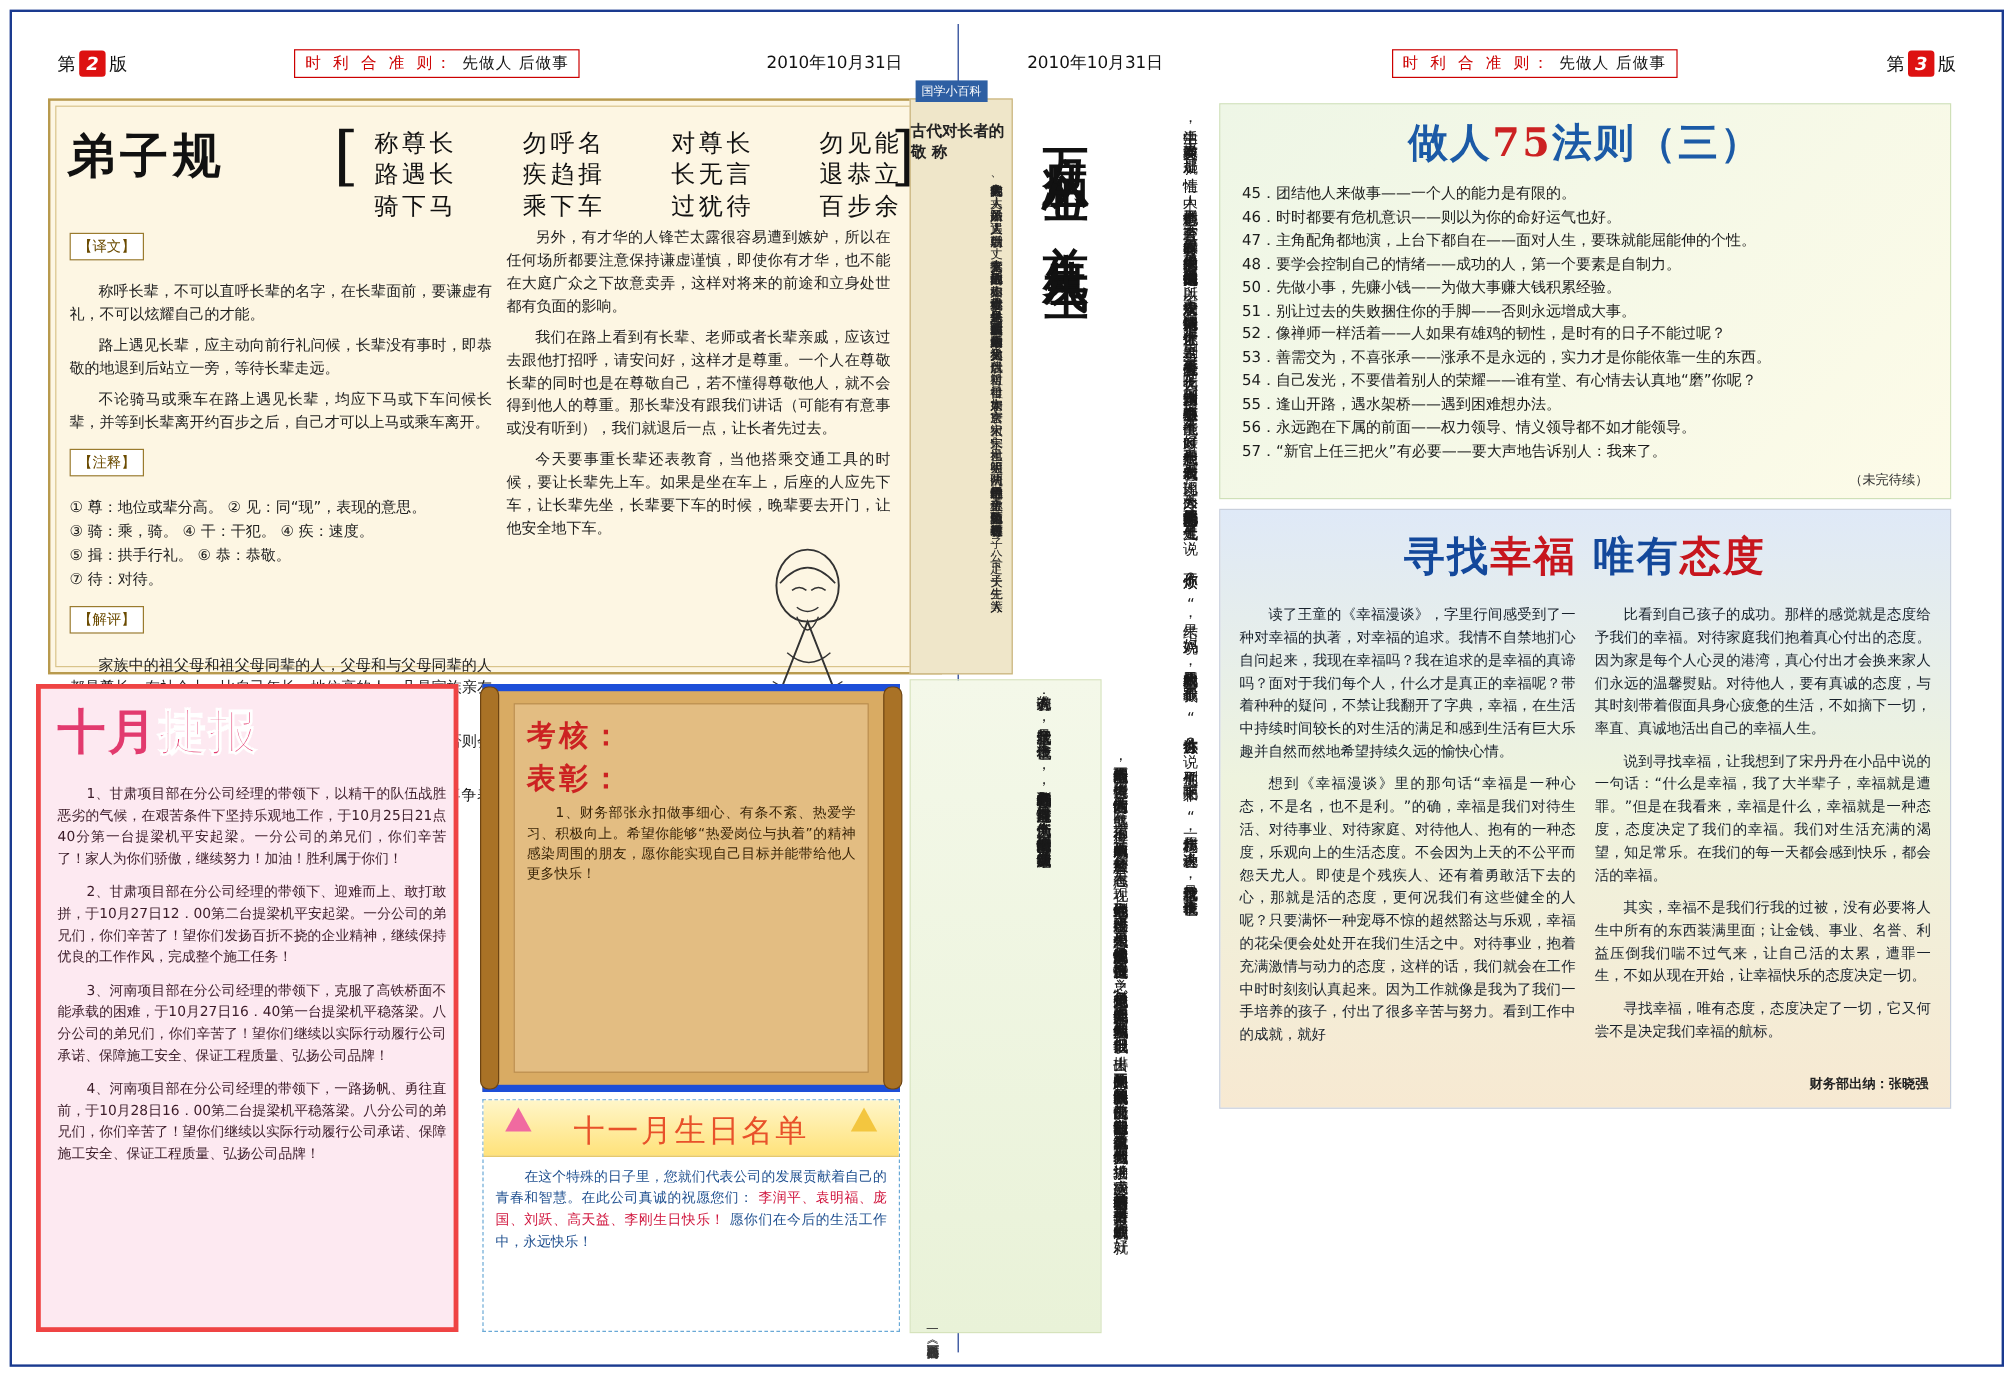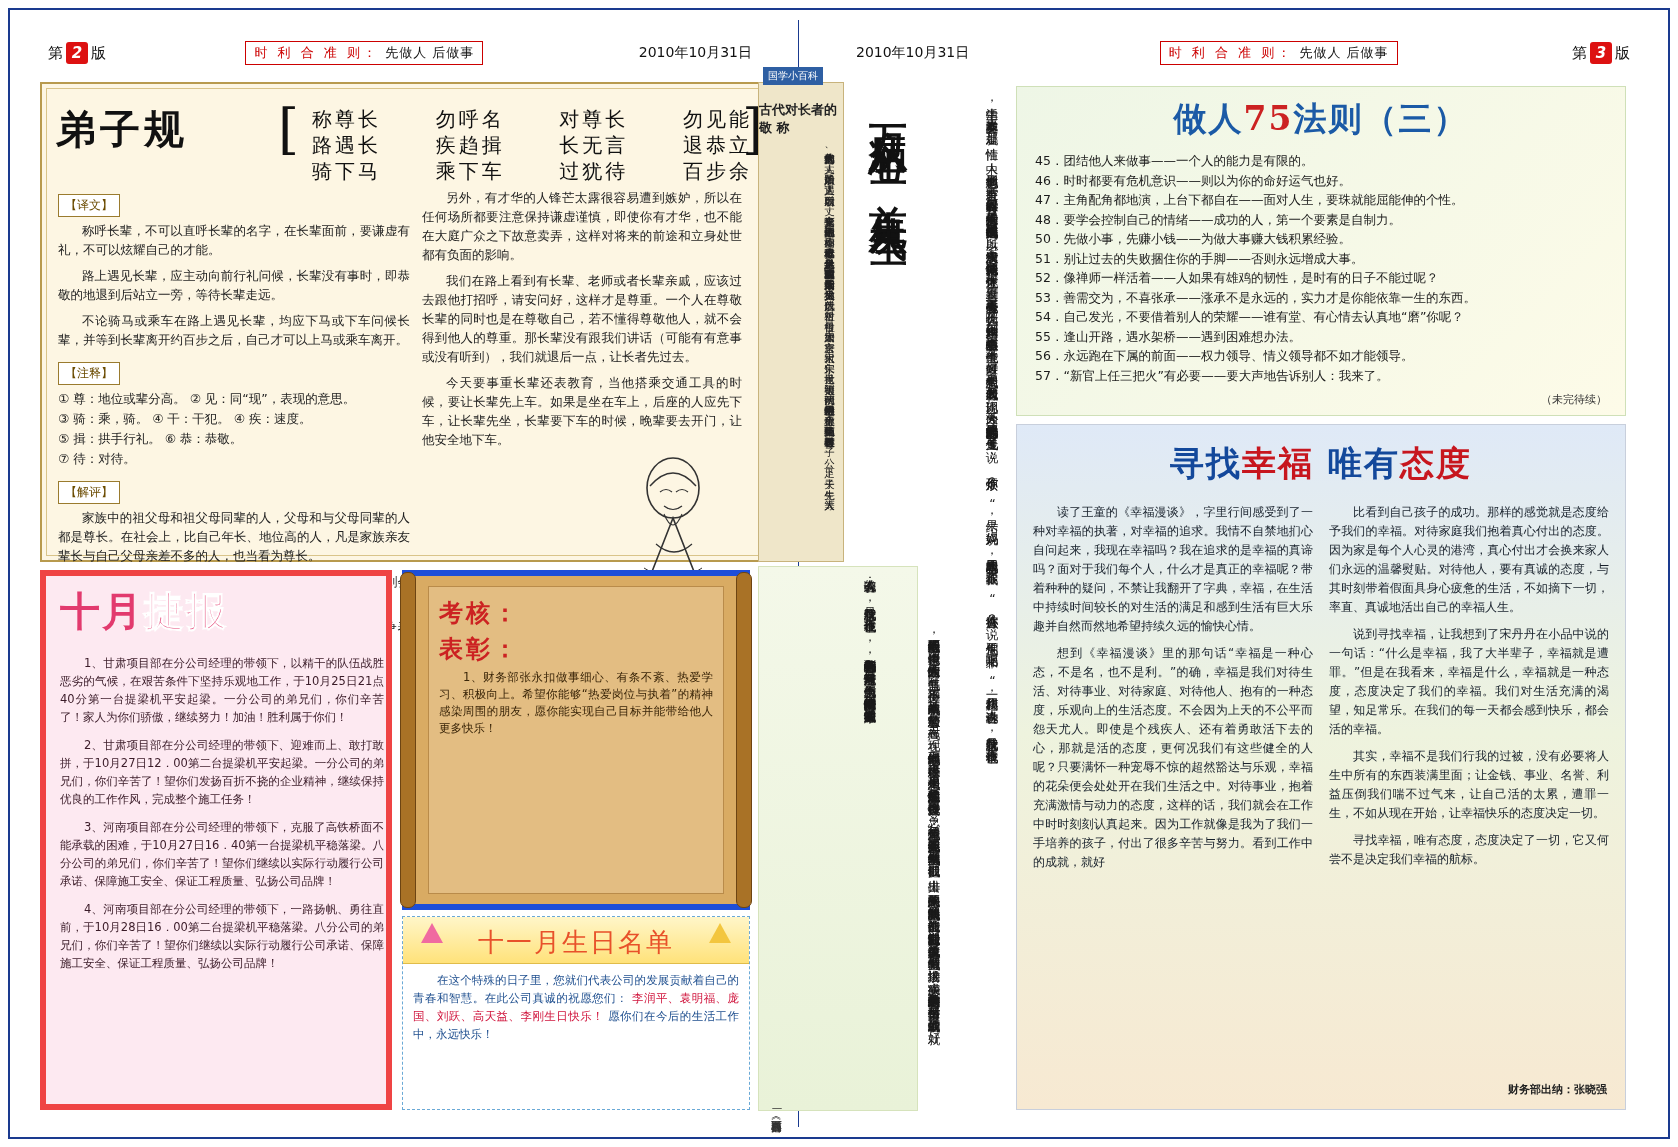--- a/index.html
+++ b/index.html
@@ -22,25 +22,25 @@
   .dizigui{position:absolute;left:30px;top:72px;width:745px;height:480px;border:2px solid #b89a4e;background:#fdf6e3;box-sizing:border-box;}
   .dz-inner{position:absolute;inset:4px;border:1px solid #d9c48a;}
   .dz-title{position:absolute;left:14px;top:18px;font-family:"DejaVu Serif","Liberation Serif",serif;font-size:40px;font-weight:bold;color:#111;letter-spacing:4px;}
   .dz-brk{position:absolute;top:14px;font-size:54px;color:#111;font-family:"DejaVu Serif",serif;}
   .dz-brk.l{left:236px;}
   .dz-brk.r{left:700px;}
   .dz-verses{position:absolute;left:270px;top:22px;width:440px;display:flex;justify-content:space-between;}
   .vcol{font-family:"DejaVu Serif","Liberation Serif",serif;font-size:20px;line-height:26px;color:#111;letter-spacing:3px;text-align:center;}
   .dz-body{position:absolute;left:16px;top:104px;width:352px;font-size:12.5px;line-height:19px;color:#222;}
   .dz-body2{position:absolute;left:380px;top:104px;width:320px;font-size:12.5px;line-height:19px;color:#222;}
-  .sec-label{display:inline-block;border:1px solid #9a7b2e;background:#fff;color:#6b4b00;font-size:12px;padding:1px 6px;margin:6px 0 4px;}
+  .sec-label{display:inline-block;border:1px solid #9a7b2e;background:#fff;color:#6b4b00;font-size:12px;padding:1px 6px;margin:6px 0 16px;}
   .para{margin:0 0 7px 0;text-indent:24px;text-align:justify;}
 
   
-  .jiebao{position:absolute;left:30px;top:560px;width:352px;height:540px;background:#fde9f1;border:6px solid #ef4444;box-sizing:border-box;}
+  .jiebao{position:absolute;left:20px;top:560px;width:352px;height:540px;background:#fde9f1;border:4px solid #ef4444;box-sizing:border-box;}
   .jb-title{position:absolute;left:14px;top:8px;font-family:"DejaVu Serif",serif;font-size:40px;font-weight:bold;letter-spacing:2px;}
   .jb-t1{color:#e23a6e;}
   .jb-t2{color:#e23a6e;-webkit-text-stroke:1px #fff;}
   .jb-list{position:absolute;left:14px;top:78px;width:324px;font-size:11.5px;line-height:18px;color:#3a1b28;}
   .jb-item{margin-bottom:10px;text-indent:24px;text-align:justify;}
 
   
   .scroll{position:absolute;left:392px;top:560px;width:348px;height:340px;background:#d9ab63;border:6px solid #1d4ed8;box-sizing:border-box;}
   .scroll:before,.scroll:after{content:"";position:absolute;top:-4px;bottom:-4px;width:14px;background:#a97226;border:1px solid #6d4412;border-radius:7px;}
   .scroll:before{left:-8px;}
@@ -74,21 +74,21 @@
 
   
   .rules{position:absolute;left:1006px;top:76px;width:610px;height:330px;background:linear-gradient(135deg,#eef6e6,#fdfbe8);border:1px solid #cfe0b8;box-sizing:border-box;}
   .rl-title{position:absolute;left:0;right:0;top:10px;text-align:center;font-family:"DejaVu Serif",serif;font-size:33px;font-weight:bold;color:#1b5aa6;letter-spacing:2px;}
   .rl-title .num{color:#c22;}
   .rl-list{position:absolute;left:18px;right:14px;top:64px;font-size:12.5px;line-height:19.5px;color:#1b1b1b;}
   .rl-list div{white-space:nowrap;overflow:hidden;text-overflow:ellipsis;}
   .rl-cont{position:absolute;right:18px;bottom:8px;font-size:11px;color:#333;}
 
   
-  .happy{position:absolute;left:1006px;top:414px;width:610px;height:686px;background:linear-gradient(180deg,#dfe9f7 0%,#eef3de 45%,#f7e9d2 100%);border:1px solid #c8cfdc;box-sizing:border-box;}
+  .happy{position:absolute;left:1006px;top:414px;width:610px;height:500px;background:linear-gradient(180deg,#dfe9f7 0%,#eef3de 45%,#f7e9d2 100%);border:1px solid #c8cfdc;box-sizing:border-box;}
   .hp-title{position:absolute;left:0;right:0;top:16px;text-align:center;font-family:"DejaVu Serif",serif;font-size:34px;font-weight:bold;letter-spacing:2px;}
   .hp-title .r{color:#c7161e;}
   .hp-title .b{color:#13489b;}
   .hp-cols{position:absolute;left:16px;right:16px;top:78px;bottom:40px;display:flex;gap:16px;}
   .hp-col{flex:1;font-size:12px;line-height:19px;color:#17202b;text-align:justify;}
   .hp-col p{margin:0 0 8px;text-indent:24px;}
   .hp-sign{position:absolute;right:18px;bottom:12px;font-size:11px;font-weight:bold;color:#222;}
 
   .gut{position:absolute;left:788px;top:10px;bottom:10px;width:1px;background:#1a3a8f;}
 </style>

